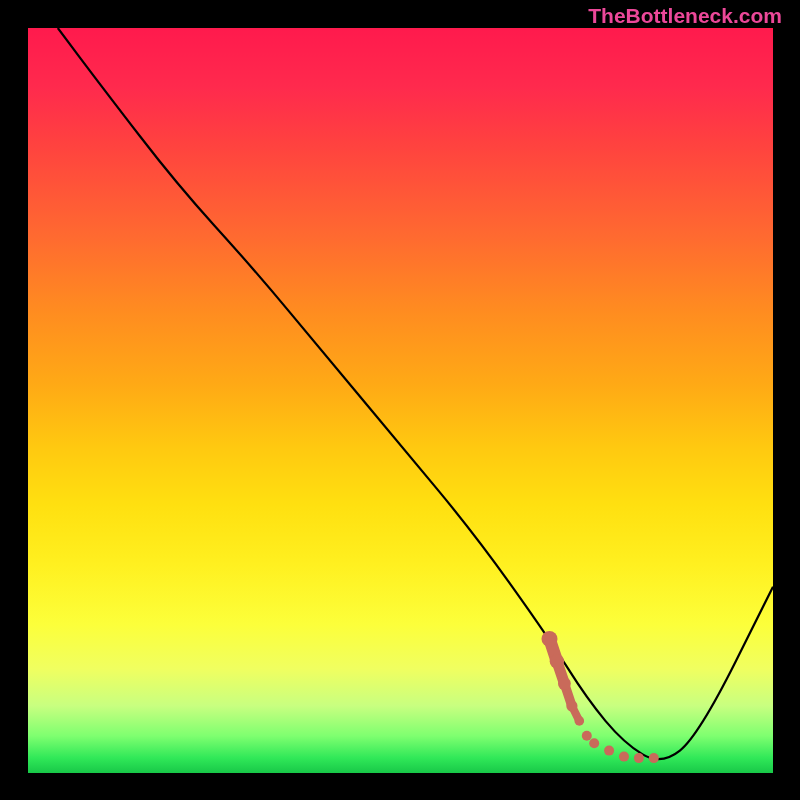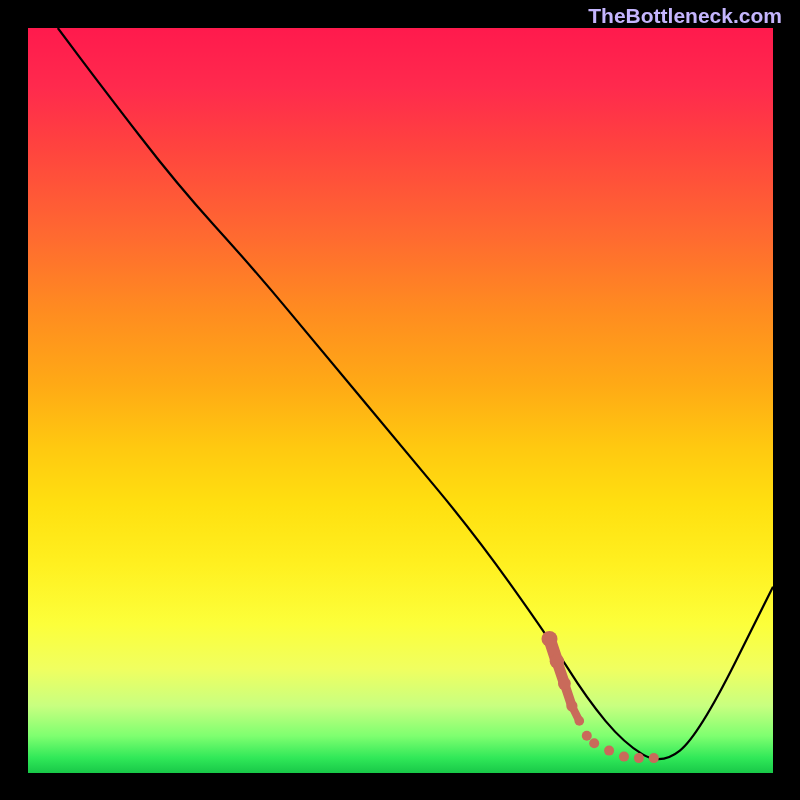--- a/index.html
+++ b/index.html
@@ -8,21 +8,21 @@
     height: 800px;
     background: #000;
     position: relative;
     font-family: Arial, sans-serif;
     overflow: hidden;
   }
   .watermark {
     position: absolute;
     top: 4px;
     right: 18px;
-    color: #c4b5fd;
+    color: #ec4899;
     font-size: 21px;
     font-weight: bold;
     z-index: 20;
   }
   .plot-area {
     position: absolute;
     left: 28px;
     top: 28px;
     width: 745px;
     height: 745px;

